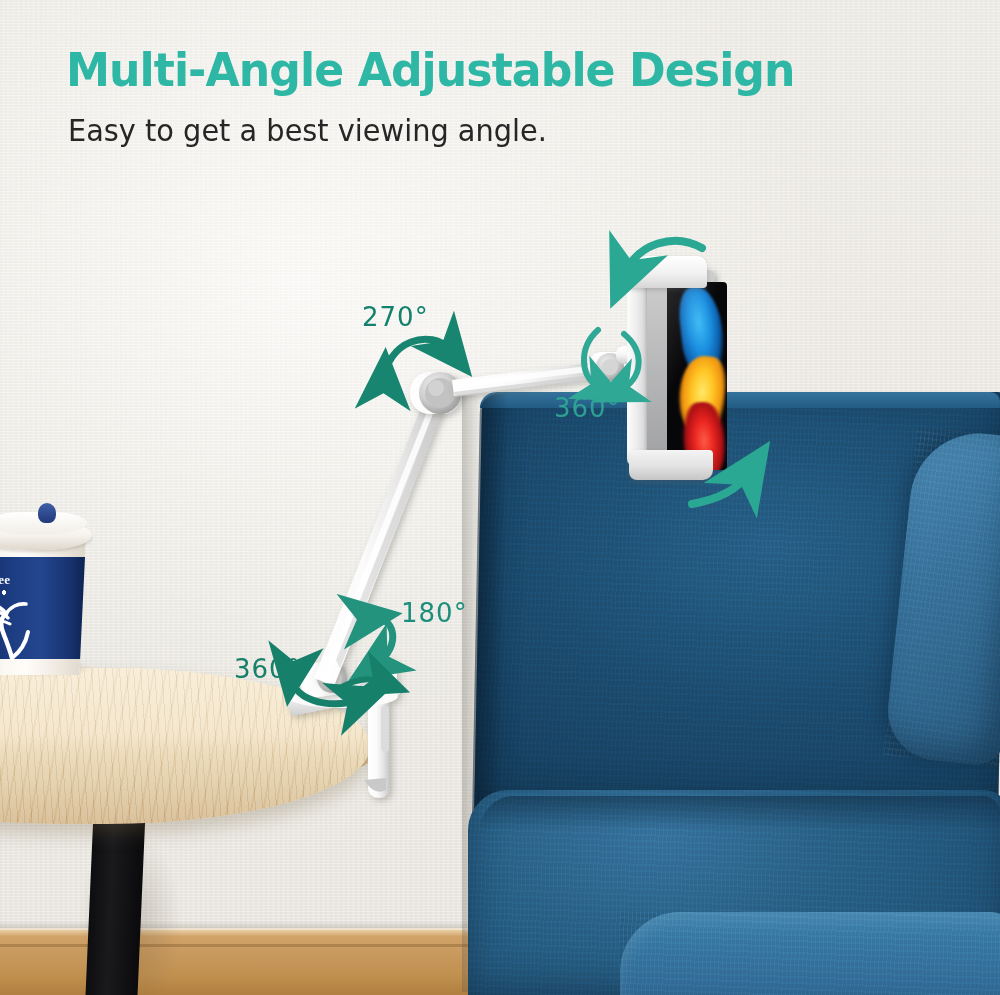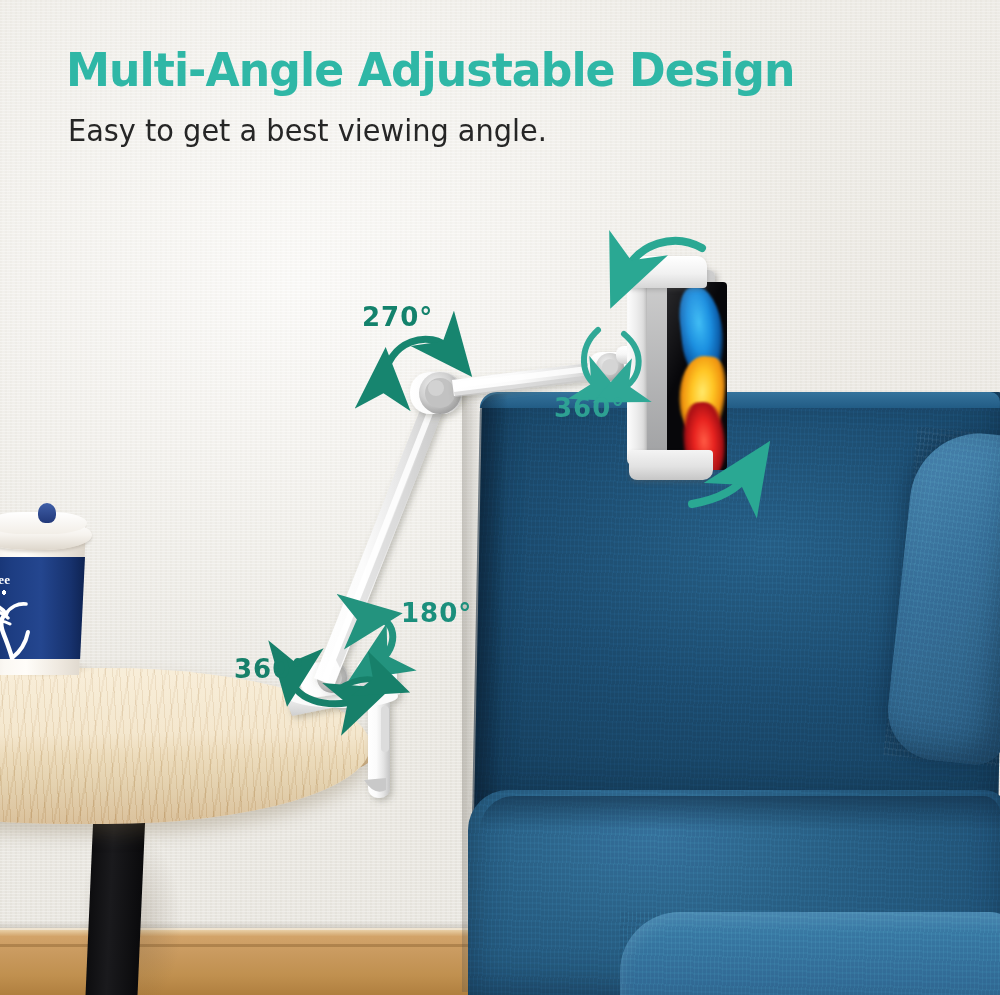--- a/index.html
+++ b/index.html
@@ -267,21 +267,21 @@
     font-size:30px;
     color:#262626;
     transform:scaleX(.96);
     transform-origin:left center;
     white-space:nowrap;
   }
 
   .ang{
     position:absolute;
     font-family:"DejaVu Sans", sans-serif;
-    font-weight:700;
+    font-weight:400;
     letter-spacing:1px;
     white-space:nowrap;
   }
   .ang-270{ left:362px; top:302px; font-size:26px; color:#13826C; }
   .ang-180{ left:401px; top:598px; font-size:26px; color:#1B8F7C;text-align:right; }
   .ang-360a{ left:234px; top:654px; font-size:26px; color:#17806A; }
   .ang-360b{ left:554px; top:393px; font-size:26px; color:#2FA896; opacity:.92; }
 
   svg.ov{ position:absolute; left:0; top:0; width:1000px; height:995px; pointer-events:none; }
 </style>

